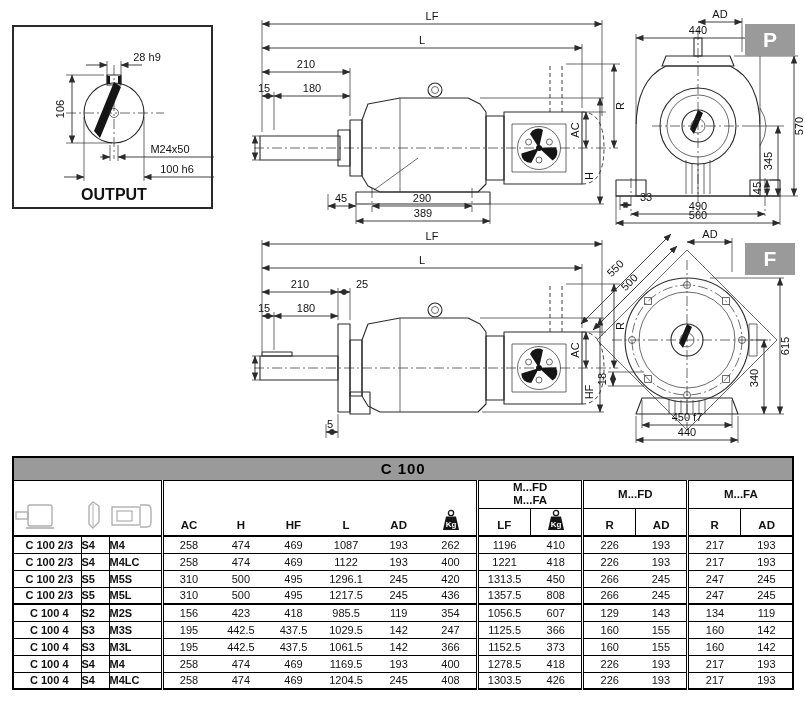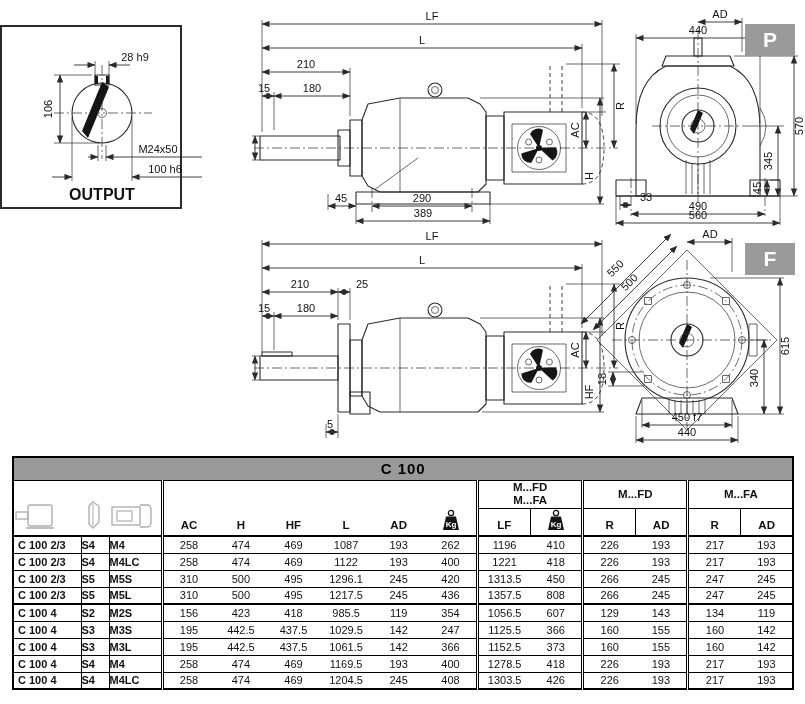--- a/index.html
+++ b/index.html
@@ -1,21 +1,21 @@
 <!DOCTYPE html>
 <html><head>
 <meta charset="utf-8">
 <style>
   * { margin:0; padding:0; box-sizing:border-box; }
   html,body { width:805px; height:704px; background:#fff; font-family:"Liberation Sans",sans-serif; color:#111; }
   .page { position:relative; width:805px; height:704px; overflow:hidden; background:#fff; }
 
   
   .abs { position:absolute; }
-  .output-box { left:0; top:25px; width:182px; height:184px; border:2px solid #2a2a2a; background:#fff; }
+  .output-box { left:12px; top:25px; width:201px; height:184px; border:2px solid #2a2a2a; background:#fff; }
   .tag { position:absolute; width:50px; height:32px; background:#9a9a9a; color:#fff;
          font-weight:bold; font-size:21px; display:flex; align-items:center; justify-content:center; }
   .tag-p { left:745px; top:24px; }
   .tag-f { left:745px; top:243px; }
 
   svg { display:block; }
   .ol  { fill:none; stroke:#2b2b2b; stroke-width:1.1; stroke-linejoin:round; }
   .ol2 { fill:none; stroke:#2b2b2b; stroke-width:0.7; stroke-linejoin:round; }
   .dim { fill:none; stroke:#2b2b2b; stroke-width:0.9; }
   .ext { fill:none; stroke:#2b2b2b; stroke-width:0.7; }
@@ -37,21 +37,21 @@
   th.icon-cell { vertical-align:bottom; padding-bottom:5px; text-align:center; position:relative; }
   th.coll { vertical-align:bottom; padding-bottom:4px; text-align:center; position:relative; font-size:11.5px; }
   th.part::before, th.icon-cell + th.icon-cell::before {
       content:""; position:absolute; left:-1px; bottom:0; width:1px; height:32px; background:#000; }
   th.grp-lbl { text-align:center; vertical-align:middle; border-bottom:1px solid #000; font-size:11.5px; line-height:13px; }
   tr.lbl-row th { border-left:1px solid #000; }
   .sep { border-left:3px double #000 !important; }
   thead { border-bottom:2px solid #000; }
   tbody td { height:17px; text-align:center; border-top:1px solid #000; }
   tbody tr:nth-child(5) td { border-top:2px solid #000; }
-  td.model { text-align:left; padding-left:4px; font-weight:bold; }
+  td.model { text-align:center; padding-left:4px; font-weight:bold; }
   td.sz { text-align:left; font-weight:bold; border-left:1px solid #000; }
   .kg-svg { display:inline-block; vertical-align:bottom; }
 </style>
 </head>
 <body>
 
 <div class="page">
 
   <svg width="0" height="0">
     <defs>

